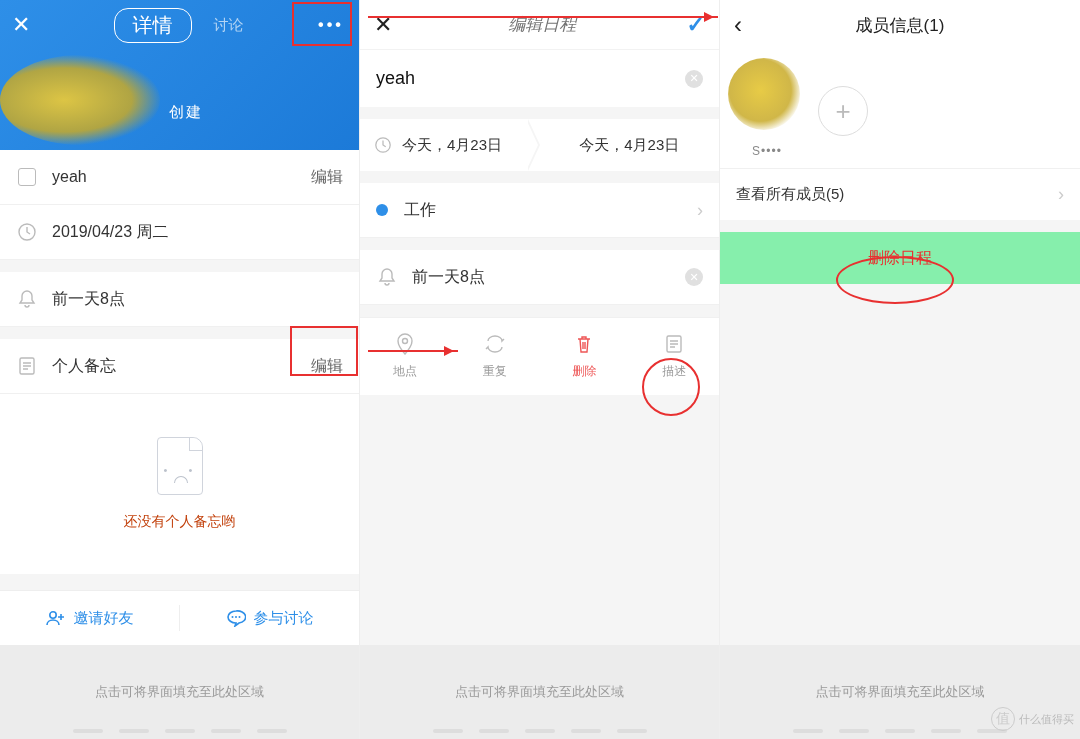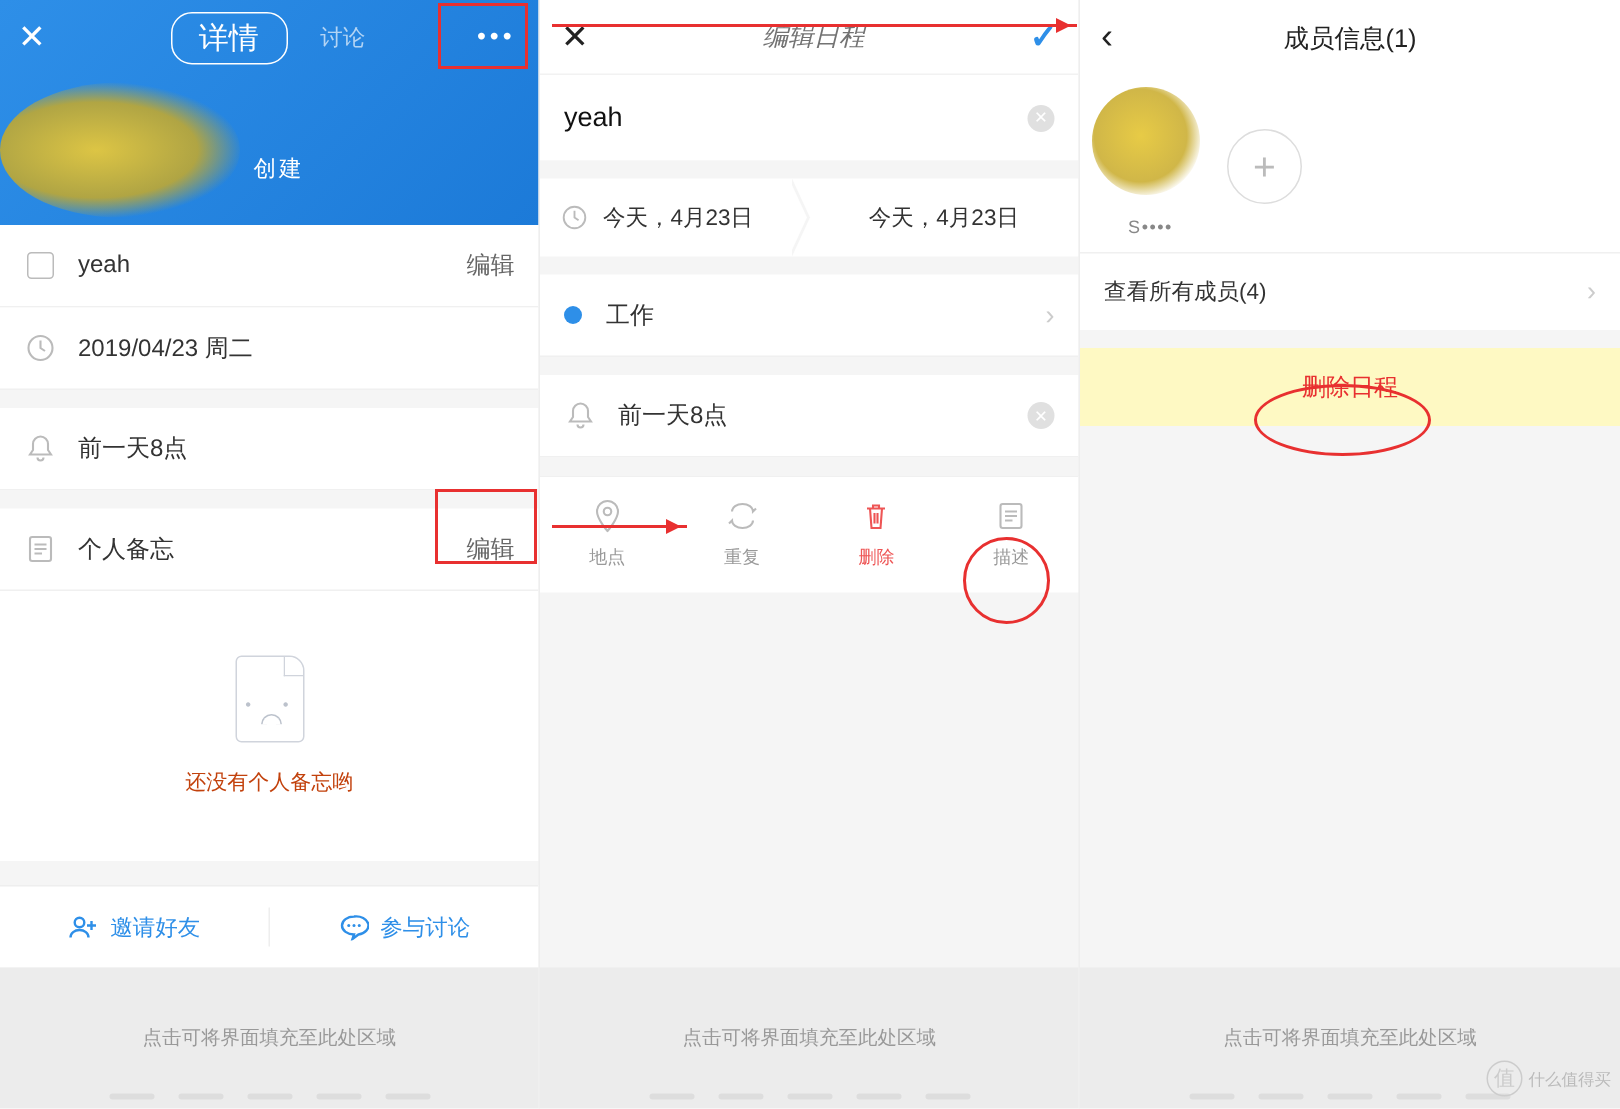--- a/index.html
+++ b/index.html
@@ -83,21 +83,21 @@
 .p3-header { height: 50px; background:#fff; display:flex; align-items:center; padding: 0 14px;}
 .p3-back { font-size: 24px; color:#222; width:24px;}
 .p3-title { flex:1; text-align:center; font-size: 17px; color:#222; }
 .p3-members { background:#fff; padding: 14px; display:flex; gap: 18px; align-items:center;}
 .avatar-scrib { width:66px; height:90px; position:relative; }
 .avatar-scrib .blob { width:72px; height:72px; background: radial-gradient(ellipse at 45% 45%, rgba(230,200,60,0.95) 0%, rgba(200,170,40,0.85) 55%, rgba(200,170,40,0) 75%); border-radius:50%; position:absolute; top:-6px; left:-6px;}
 .avatar-scrib .name { position:absolute; bottom:-4px; left:0; right:0; text-align:center; font-size:12px; color:#888; letter-spacing:1px;}
 .add-btn { width:50px; height:50px; border:1px solid #ddd; border-radius:50%; display:flex; align-items:center; justify-content:center; color:#bbb; font-size:26px; margin-top: 4px;}
 
 .p3-viewall { background:#fff; height:52px; display:flex; align-items:center; padding:0 16px; font-size:15px; color:#333; border-top: 1px solid #f0f0f0;}
-.p3-delete { background:#fef9c3; height:52px; display:flex; align-items:center; justify-content:center; font-size:16px; color:#e83030; margin-top: 12px;}
+.p3-delete { background:#86efac; height:52px; display:flex; align-items:center; justify-content:center; font-size:16px; color:#e83030; margin-top: 12px;}
 
 
 .watermark { position:absolute; right: 6px; bottom: 8px; font-size: 11px; color:#bbb; display:flex; align-items:center; gap:4px; z-index: 20;}
 .wm-circle { width: 24px; height:24px; border:1px solid #ccc; border-radius:50%; display:flex; align-items:center; justify-content:center; font-size:14px; color:#ccc;}
 
 svg { display:block; }
 </style>
 </head>
 <body>
 
@@ -294,21 +294,21 @@
       <div style="width:24px"></div>
     </div>
     <div class="p3-members">
       <div class="avatar-scrib">
         <div class="blob"></div>
         <div class="name"><span>S</span>••••</div>
       </div>
       <div class="add-btn">+</div>
     </div>
     <div class="p3-viewall">
-      <span>查看所有成员(4)</span>
+      <span>查看所有成员(5)</span>
       <div class="spacer" style="flex:1"></div>
       <span class="chev">›</span>
     </div>
     <div class="p3-delete">
       <span>删除日程</span>
     </div>
 
     <div class="fill-area">
       <span class="fill-text">点击可将界面填充至此处区域</span>
       <div class="fill-dots">

